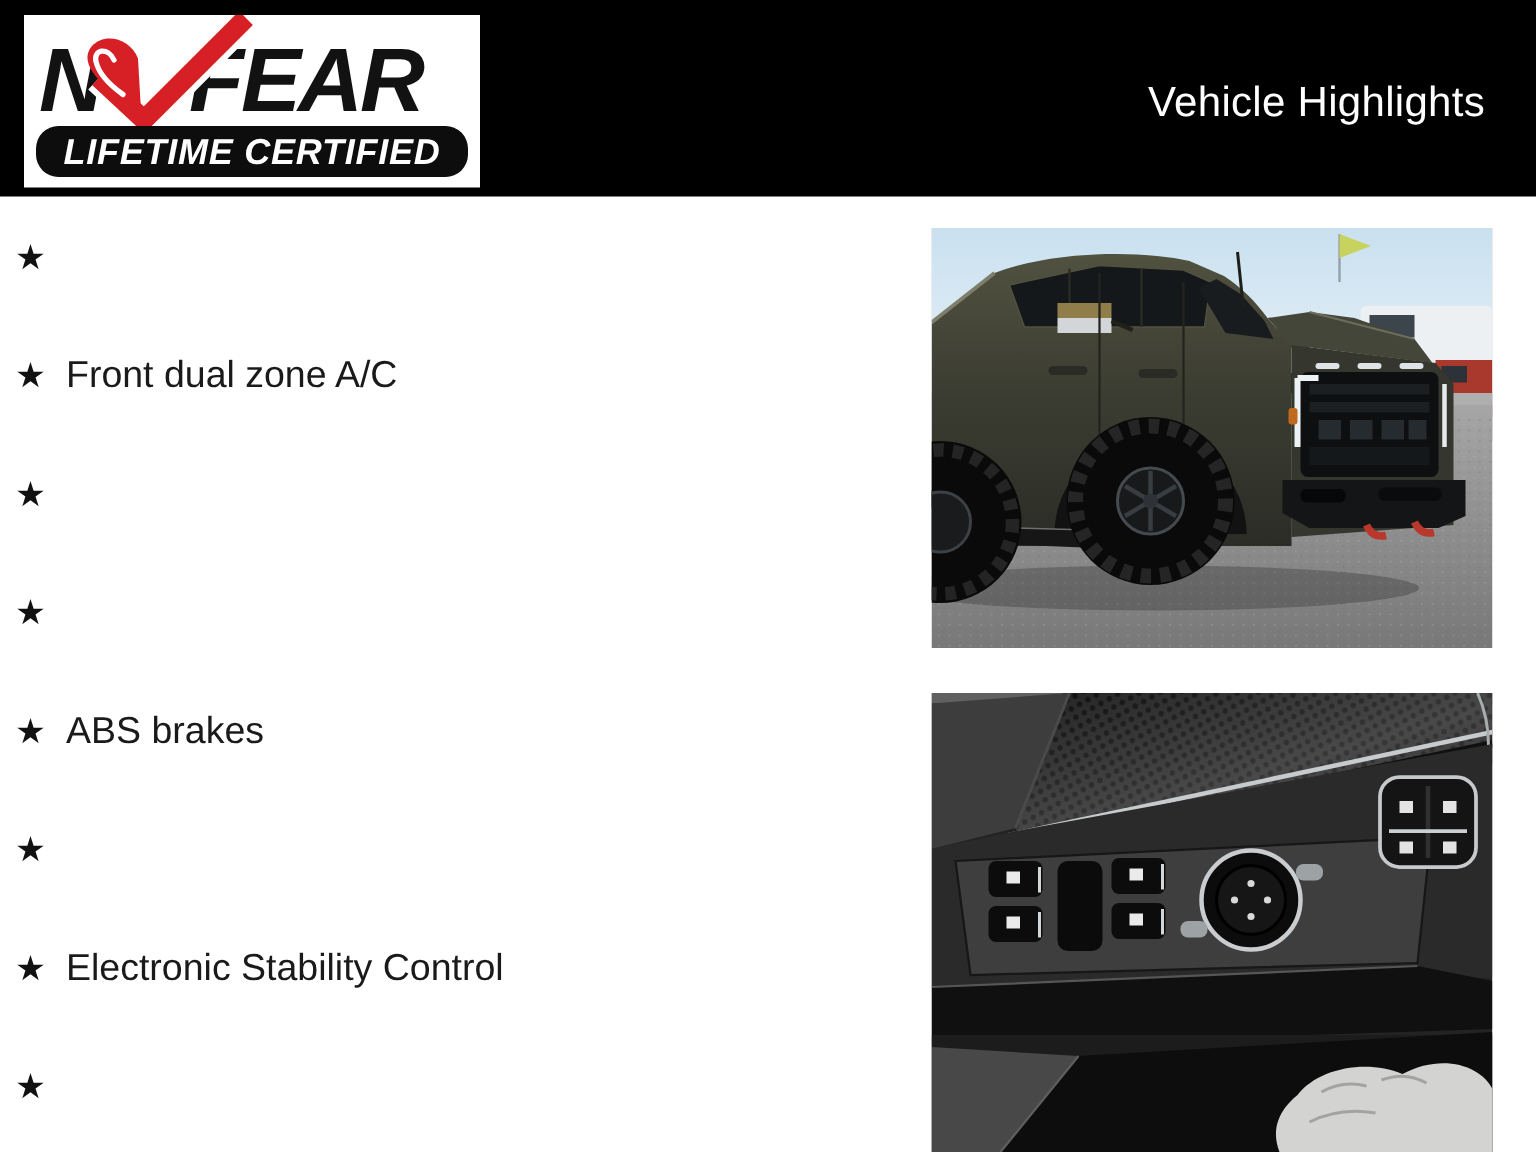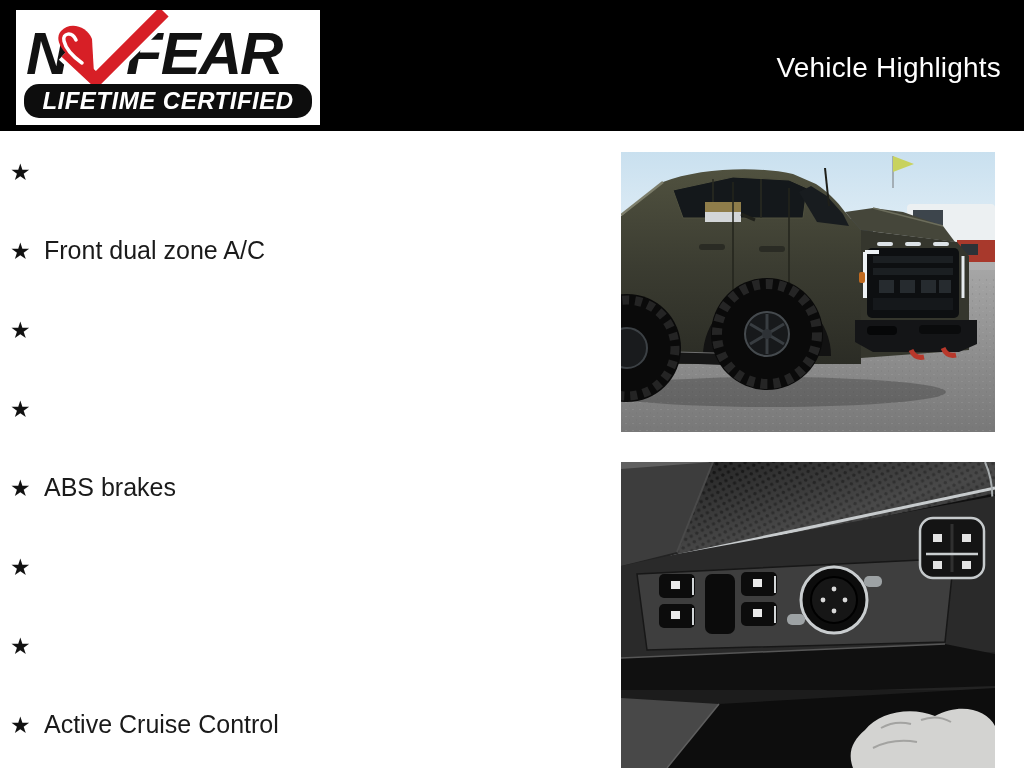--- a/index.html
+++ b/index.html
@@ -6,21 +6,21 @@
   body{
     width:1024px;height:768px;position:relative;overflow:hidden;
     background:#ffffff;font-family:"Liberation Sans",sans-serif;
   }
   
   .header{position:absolute;left:0;top:0;width:1024px;height:131px;background:#000;}
   .logo-box{position:absolute;left:16px;top:10px;width:304px;height:115px;background:#fff;}
   .logo-box svg{display:block;width:100%;height:100%;}
   .logo-word{font-family:"Liberation Sans",sans-serif;font-weight:bold;font-style:italic;}
   .header-title{
-    position:absolute;right:23px;top:52px;font-size:28px;line-height:32px;
+    position:absolute;right:34px;top:52px;font-size:28px;line-height:32px;
     color:#fff;letter-spacing:.2px;white-space:nowrap;
   }
   
   .features{position:absolute;left:10px;top:132px;width:600px;}
   .features ul{list-style:none;margin:0;padding:0;}
   .features li{display:flex;align-items:center;height:79px;font-size:25px;color:#1a1a1a;}
   .star{
     width:34px;flex:0 0 34px;font-size:23px;color:#111;text-align:left;
     font-family:"DejaVu Sans",sans-serif;
   }
@@ -75,24 +75,24 @@
       </li>
     <li>
       <span class="star">★</span>
       <span>ABS brakes</span>
       </li>
     <li>
       <span class="star">★</span>
       </li>
     <li>
       <span class="star">★</span>
-      </li>
-    <li>
-      <span class="star">★</span>
-      <span>Active Cruise Control</span>
+      <span>Electronic Stability Control</span>
+      </li>
+    <li>
+      <span class="star">★</span>
       </li>
   </ul>
 </div>
 
 <div class="photo photo-top" aria-label="Dark olive-green pickup truck parked on dealership lot">
   <svg viewBox="0 0 374 280" preserveAspectRatio="none">
     <defs>
       <linearGradient id="skyG" x1="0" y1="0" x2="0" y2="1">
         <stop offset="0" stop-color="#c9e0ef"></stop>
           <stop offset="1" stop-color="#eaf3f9"></stop>

